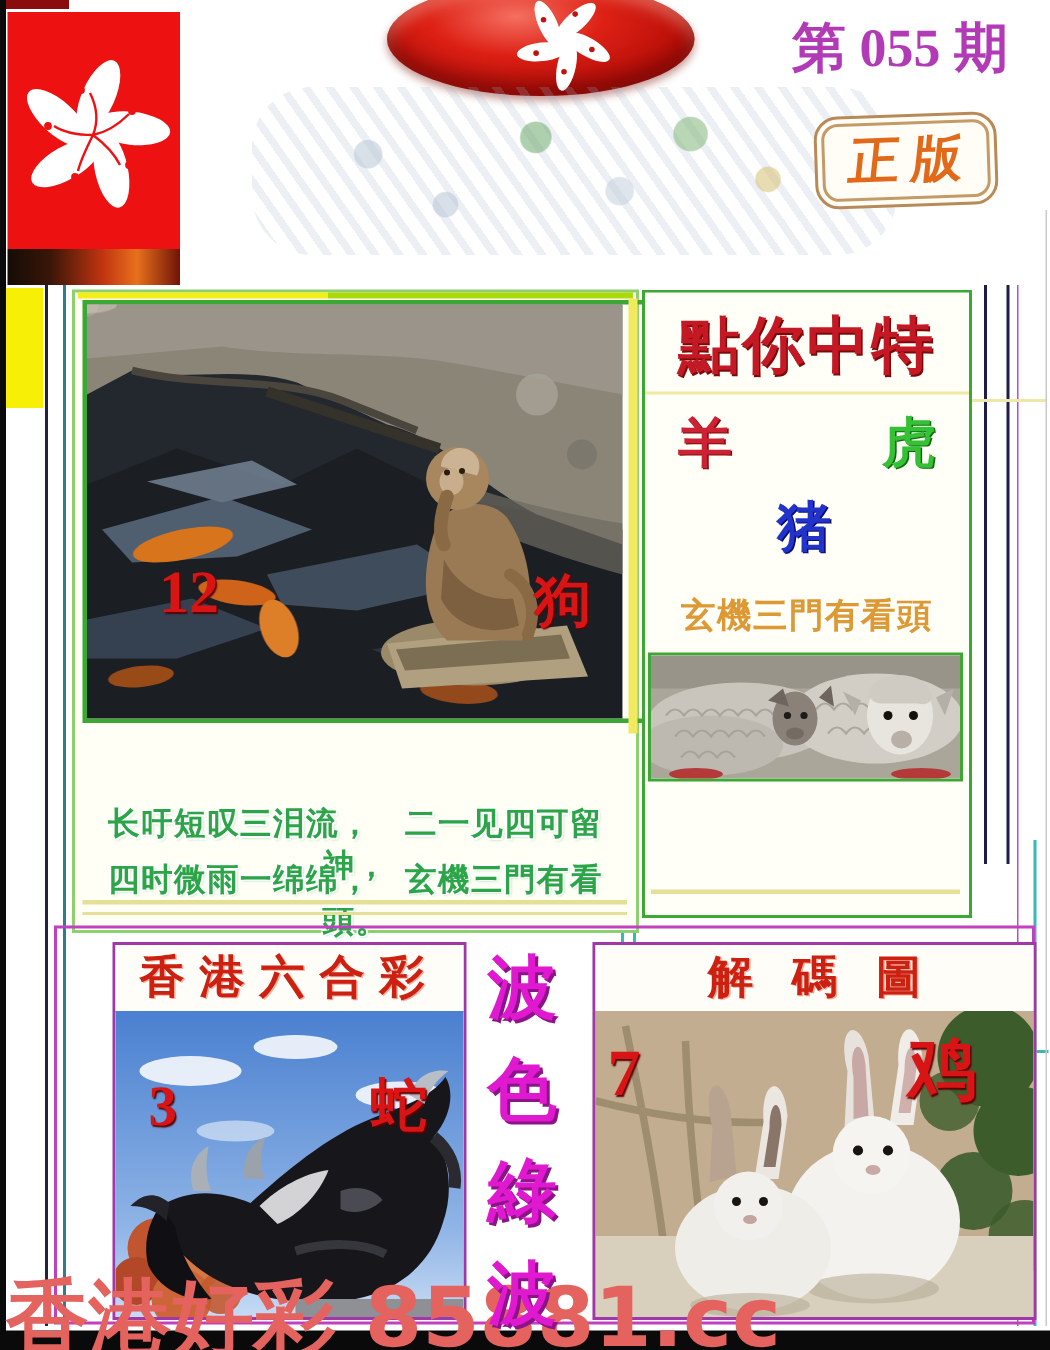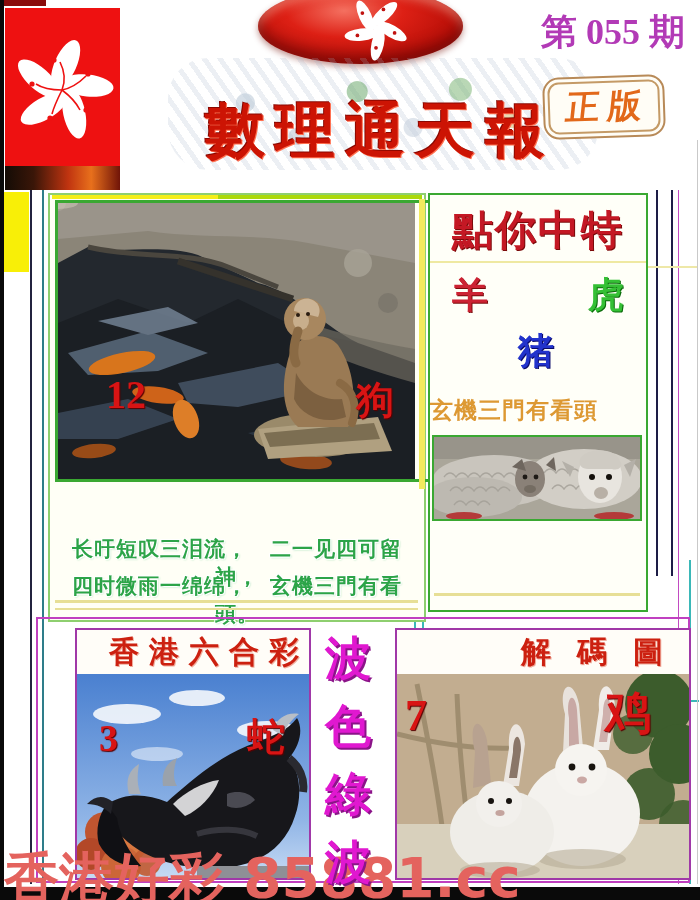--- a/index.html
+++ b/index.html
@@ -12,21 +12,21 @@
   .corner-mark{left:0;top:0;width:46px;height:6px;background:#8a0c0c;}
   .vline{width:2px;}
   .gray-right{left:697px;top:140px;width:1px;height:744px;background:#c9c9c9;}
   
   .flag{left:5px;top:8px;width:115px;height:158px;background:#ee1111;}
   .flag-grad{left:5px;top:166px;width:115px;height:24px;
     background:linear-gradient(90deg,#140c06,#3a1608 25%,#c03410 55%,#e8701c 75%,#701408);}
   .badge{left:258px;top:-12px;width:205px;height:76px;border-radius:50%;
     background:radial-gradient(ellipse at 42% 30%,#f47060 0%,#dd2015 35%,#b80f08 70%,#8f0a06 100%);
     box-shadow:0 3px 6px rgba(120,20,10,.45), inset 0 -8px 14px rgba(90,5,5,.6), inset 0 6px 10px rgba(255,170,150,.55);}
-  .issue{left:528px;top:10px;width:170px;height:44px;line-height:44px;text-align:center;
+  .issue{left:528px;top:10px;width:170px;height:44px;line-height:44px;
     font-family:"Liberation Serif",serif;font-weight:bold;font-size:36px;color:#b23ab6;}
   .knot{left:168px;top:58px;width:430px;height:112px;opacity:.75;border-radius:40px;
     background:
       radial-gradient(circle at 18% 40%, rgba(160,180,200,.55) 0 9px, transparent 10px),
       radial-gradient(circle at 30% 70%, rgba(150,170,195,.5) 0 8px, transparent 9px),
       radial-gradient(circle at 44% 30%, rgba(60,140,60,.55) 0 10px, transparent 11px),
       radial-gradient(circle at 57% 62%, rgba(170,185,205,.5) 0 9px, transparent 10px),
       radial-gradient(circle at 68% 28%, rgba(70,150,60,.5) 0 11px, transparent 12px),
       radial-gradient(circle at 80% 55%, rgba(200,170,70,.55) 0 8px, transparent 9px),
       radial-gradient(circle at 90% 35%, rgba(160,180,200,.5) 0 9px, transparent 10px),
@@ -55,27 +55,27 @@
   .lp-verse{width:370px;left:52px;text-align:center;font-weight:bold;font-size:21px;color:#2ca448;
     font-family:"DejaVu Sans",sans-serif;letter-spacing:1px;
     text-shadow:1px 1px 0 #ffffff,-1px -1px 0 #ffffff,1px -1px 0 #ffffff,-1px 1px 0 #ffffff,1px 1px 2px #9adbb0;}
   .khaki-line{height:3px;background:#e7df96;}
   
   .right-panel{left:428px;top:193px;width:220px;height:419px;border:2px solid #3aa832;background:#fffff8;box-sizing:border-box;}
   .rp-title{position:absolute;left:0;top:8px;width:100%;text-align:center;font-family:Liberation Sans, sans-serif;
     font-weight:bold;font-size:41px;color:#c41824;letter-spacing:2px;text-shadow:1px 1px 0 #7a0a0a;}
   .rp-divider{position:absolute;left:-60px;top:66px;width:336px;height:2px;background:#efe9a2;}
   .rp-z{position:absolute;font-family:"Liberation Serif",serif;font-weight:bold;font-size:36px;}
-  .rp-hint{position:absolute;left:0;top:200px;width:100%;text-align:left;font-weight:bold;font-size:23px;
+  .rp-hint{position:absolute;left:0;top:200px;width:100%;text-align:center;font-weight:bold;font-size:23px;
     color:#dd9933;letter-spacing:1px;font-family:"DejaVu Sans",sans-serif;text-shadow:1px 1px 0 #fff;}
   .sheep-box{position:absolute;left:2px;top:240px;width:210px;height:86px;border:2px solid #3aa832;box-sizing:border-box;}
   .rp-khaki{position:absolute;left:4px;top:398px;width:206px;height:3px;background:#e7df96;}
   
   .bottom-frame{left:36px;top:617px;width:654px;height:266px;border:2px solid #c040c0;box-sizing:border-box;}
-  .box-title{height:44px;line-height:44px;text-align:right;font-family:"Liberation Serif",serif;
+  .box-title{height:44px;line-height:44px;text-align:center;font-family:"Liberation Serif",serif;
     font-weight:bold;color:#cc2010;border-bottom:1px solid #15803d;background:#fffdf8;
     text-shadow:1px 1px 0 #f0b0a0;}
   .bl-box{left:75px;top:628px;width:236px;height:252px;border:2px solid #a038a8;background:#fff;box-sizing:border-box;}
   .br-box{left:395px;top:628px;width:296px;height:252px;border:2px solid #a038a8;background:#e5e5e5;box-sizing:border-box;}
   .vert-char{position:absolute;left:314px;width:68px;text-align:center;font-family:"Liberation Serif",serif;
     font-weight:bold;font-size:46px;color:#e018d0;text-shadow:2px 2px 0 #8a1488;z-index:60;}
   .photo-area{position:absolute;left:0;top:44px;right:0;bottom:0;overflow:hidden;}
   
   .watermark{left:4px;top:842px;width:696px;font-weight:bold;font-size:55px;color:#e4635e;
     letter-spacing:0px;white-space:nowrap;z-index:50;font-family:"DejaVu Sans",sans-serif;}
@@ -164,21 +164,20 @@
             <circle cx="0" cy="32" r="3"></circle>
           <circle cx="-30" cy="12" r="3"></circle>
             <circle cx="-22" cy="-24" r="3"></circle>
         </g>
       </g>
     </svg>
   </div>
 
   <div class="abs issue">第 055 期</div>
   <div class="abs knot"></div>
-  <div class="abs masthead">數理通天報</div>
   <div class="abs genuine-box">
     <div class="genuine-inner">
       <span class="genuine-text">正版</span>
     </div>
   </div>
 
   <div class="abs yellow-block"></div>
   <div class="abs left-panel"></div>
   <div class="abs photo-topline"></div>
 

